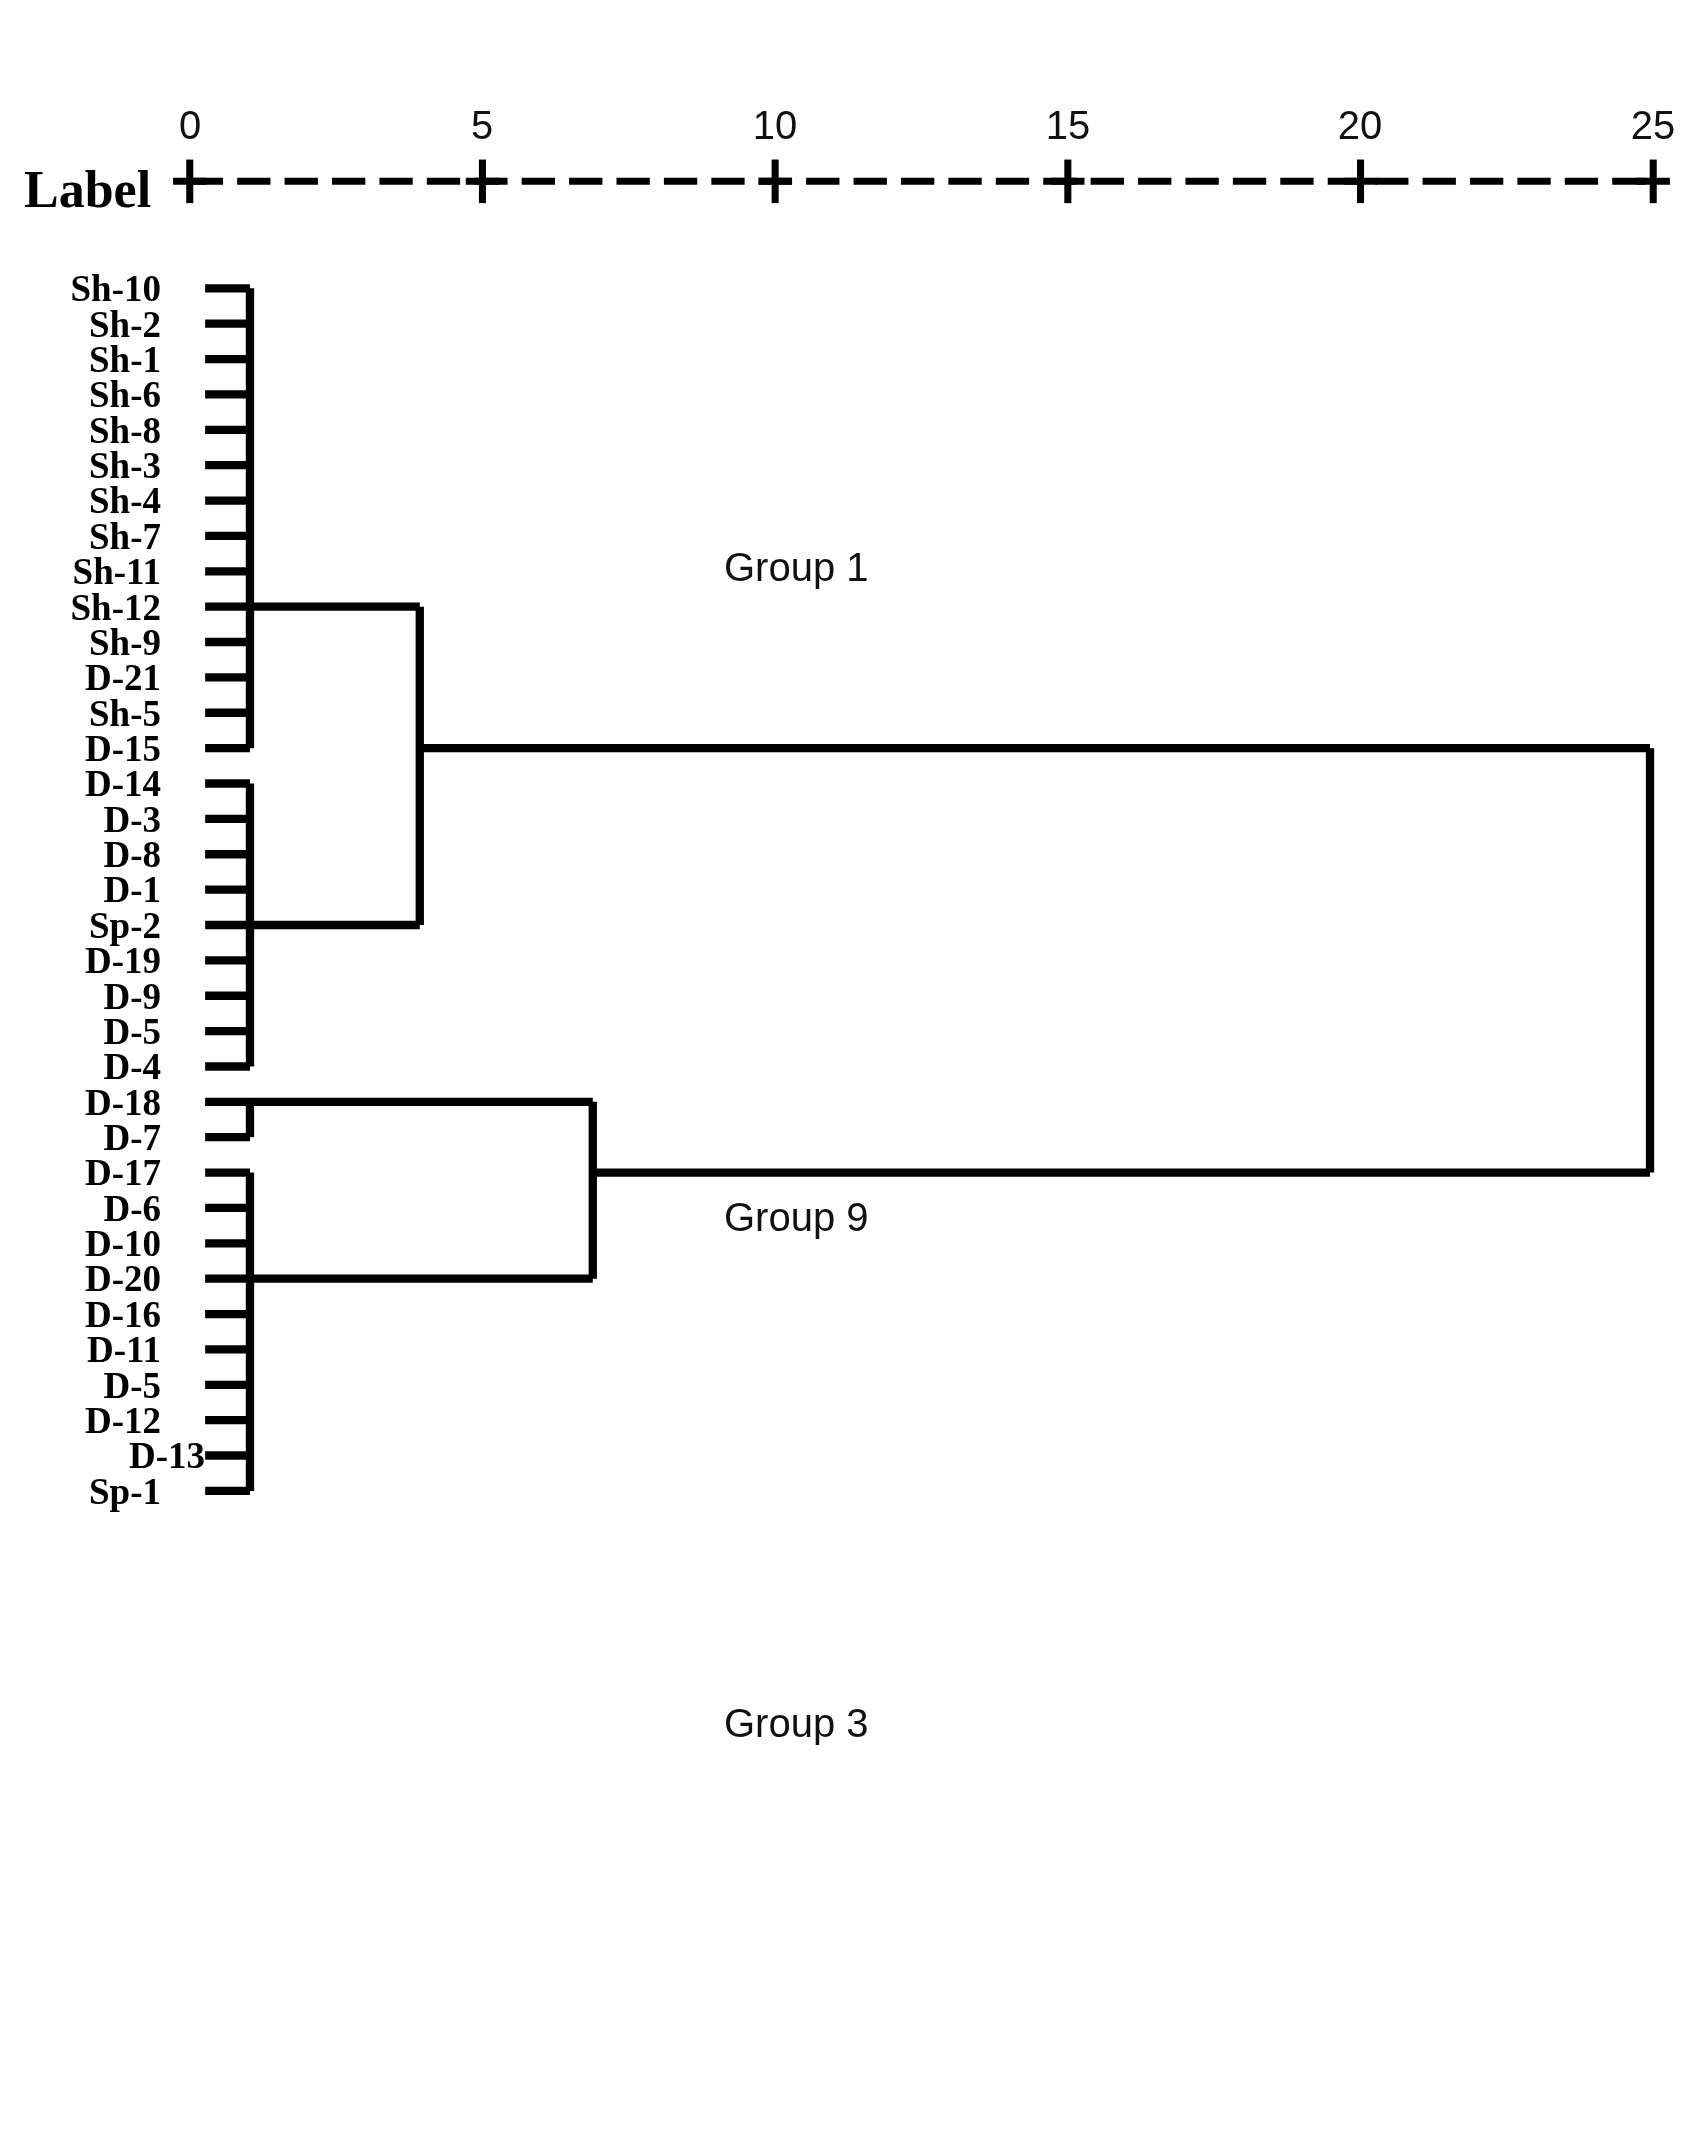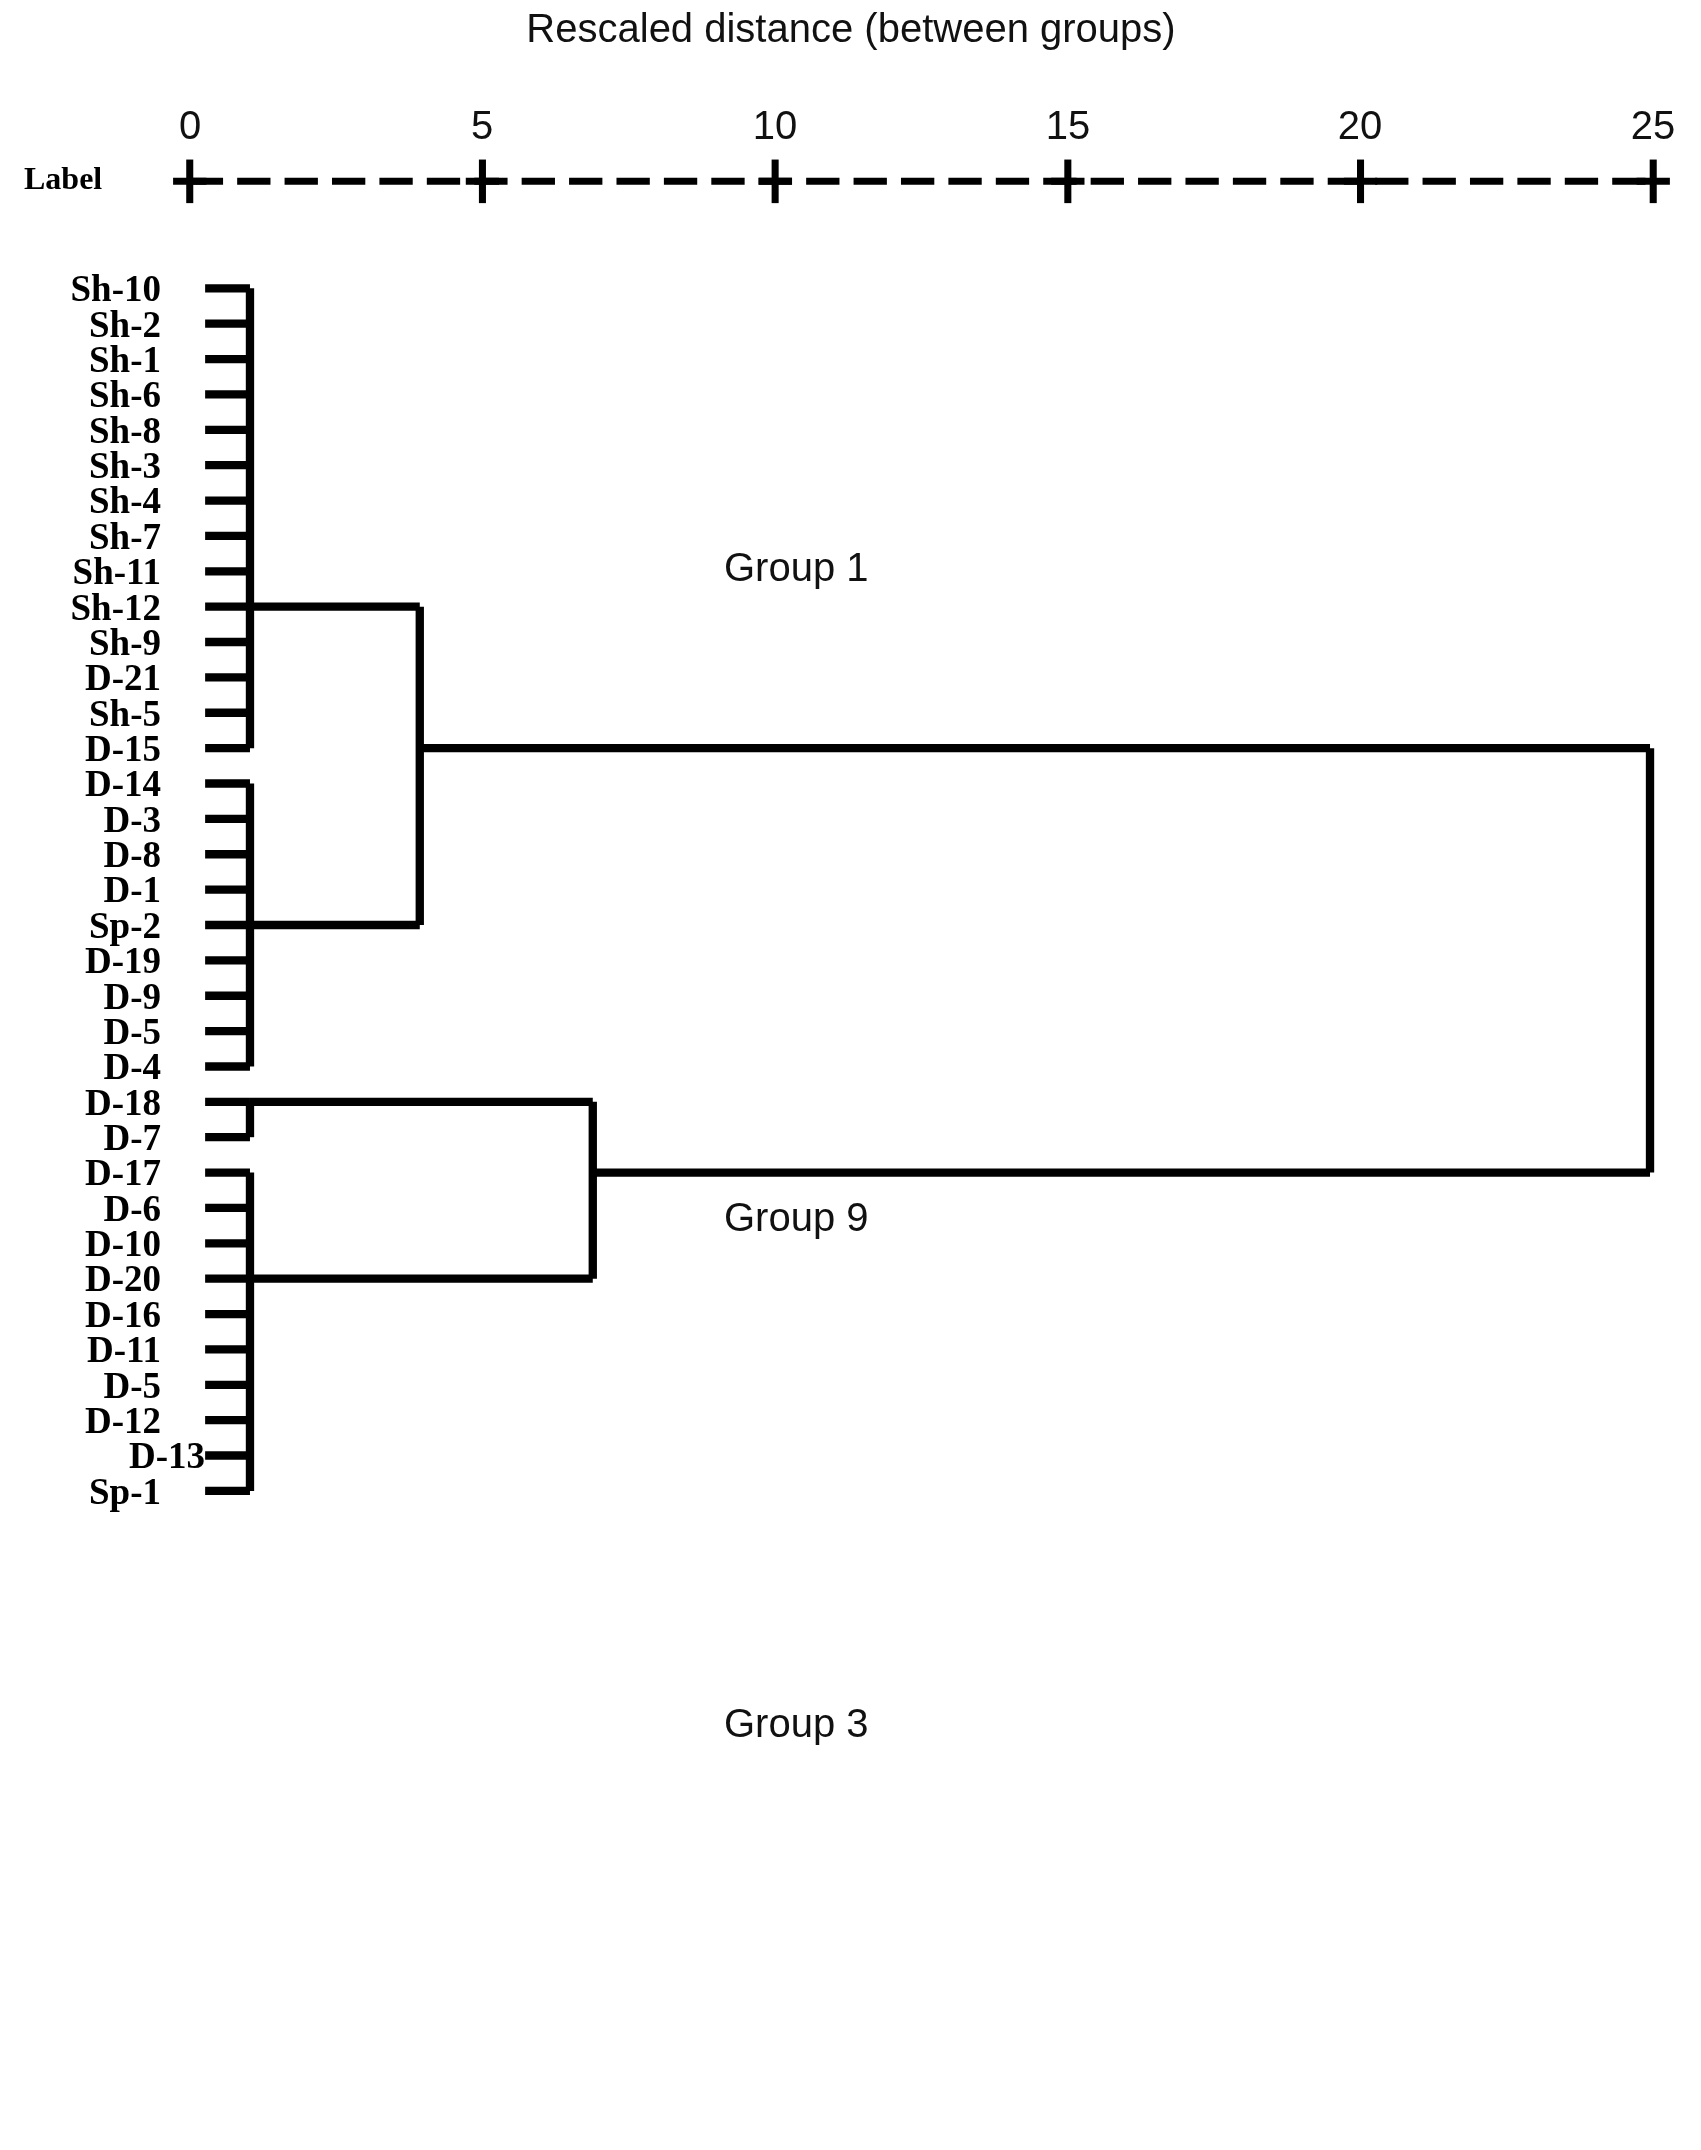--- a/index.html
+++ b/index.html
@@ -13,21 +13,21 @@
   }
 
   .tick-label{
     position:absolute;font-family:"Liberation Sans",sans-serif;
     font-size:40px;color:#111;transform:translateX(-50%);text-align:center;
     white-space:nowrap;
   }
 
   .label-head{
     position:absolute;left:24px;top:160px;
-    font-family:"Liberation Serif",serif;font-weight:bold;font-size:32px;color:#000;
+    font-family:"Liberation Serif",serif;font-weight:bold;font-size:52px;color:#000;
   }
 
   .leaf-label{
     position:absolute;
     font-family:"Liberation Serif",serif;font-weight:bold;font-size:37px;color:#000;
     white-space:nowrap;transform:translateY(-50%);
   }
 
   .group-label{
     position:absolute;font-family:"Liberation Sans",sans-serif;
@@ -37,21 +37,20 @@
   svg.tree{position:absolute;left:0;top:0;width:1702px;height:2151px;}
   .lk{stroke:#000;stroke-width:13;fill:none;stroke-linecap:butt;}
   .ax{stroke:#000;stroke-width:11;fill:none;}
   .axdash{stroke:#000;stroke-width:11;fill:none;stroke-dasharray:52 22;}
 </style>
 </head>
 <body>
 
 <div id="stage">
 
-  <div class="axis-title">Rescaled distance (between groups)</div>
 
   <div id="tick-labels">
       <div class="tick-label" style="left: 190px; top: 103px;">0</div>
       <div class="tick-label" style="left: 482px; top: 103px;">5</div>
       <div class="tick-label" style="left: 775px; top: 103px;">10</div>
       <div class="tick-label" style="left: 1068px; top: 103px;">15</div>
       <div class="tick-label" style="left: 1360px; top: 103px;">20</div>
       <div class="tick-label" style="left: 1653px; top: 103px;">25</div>
     </div>
 

